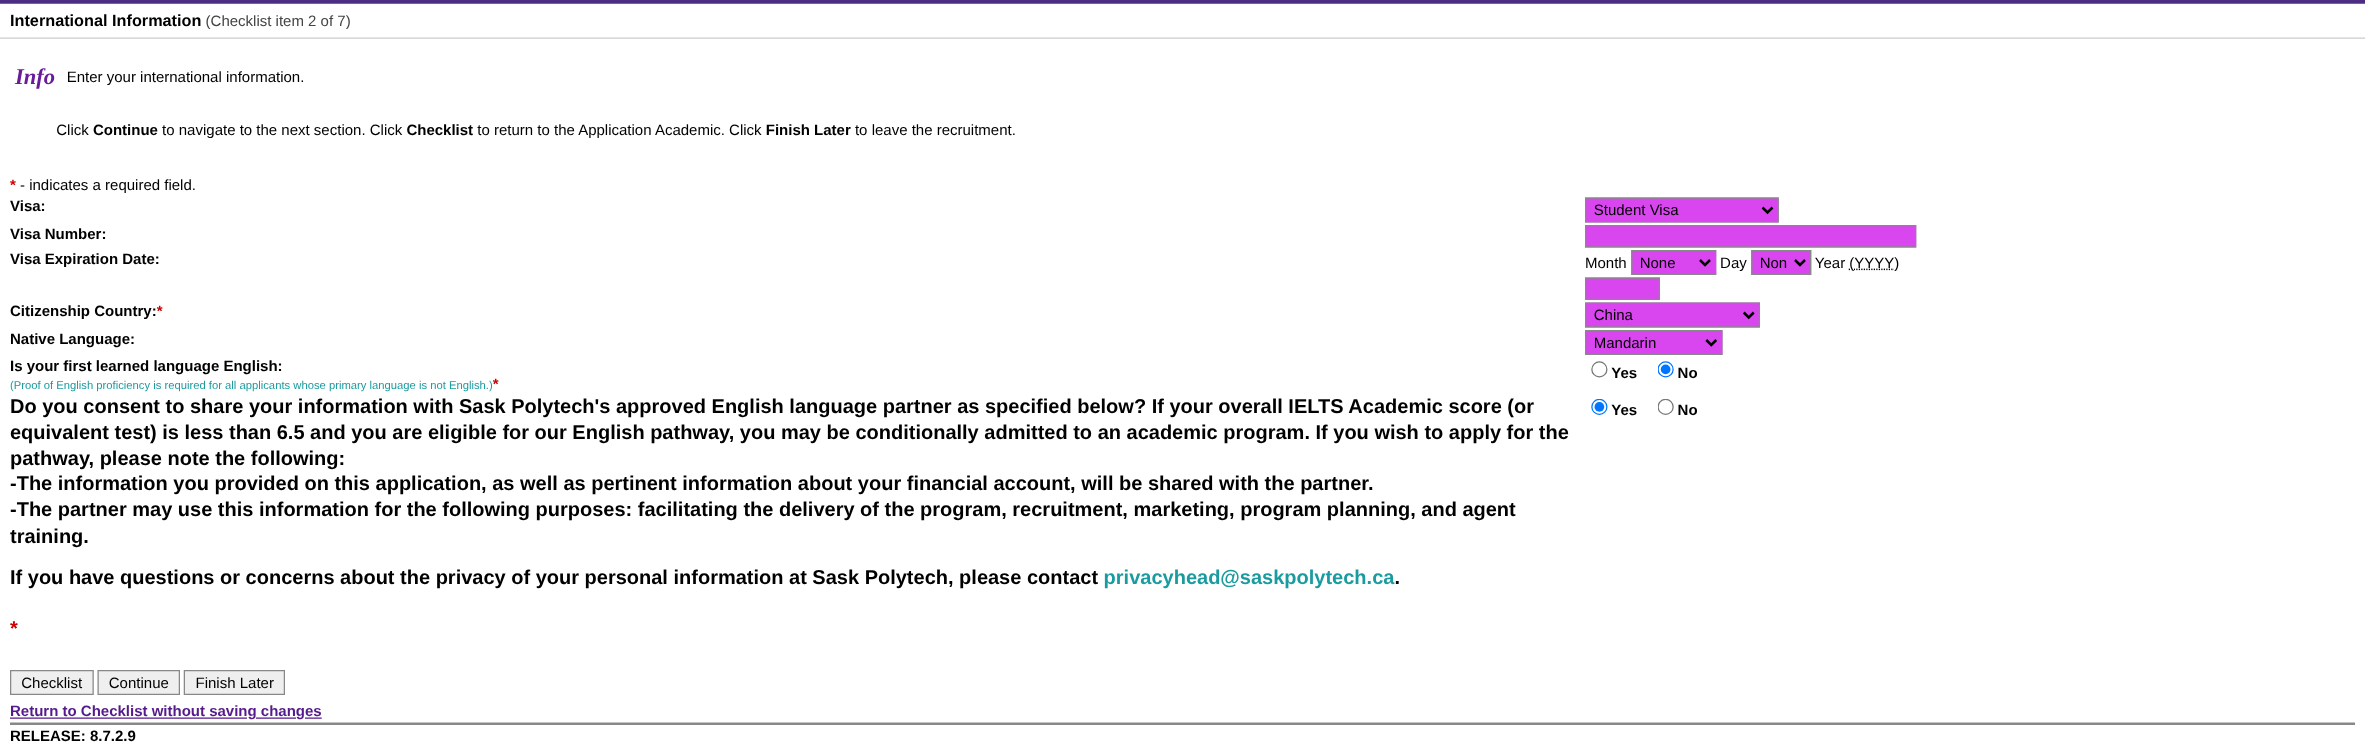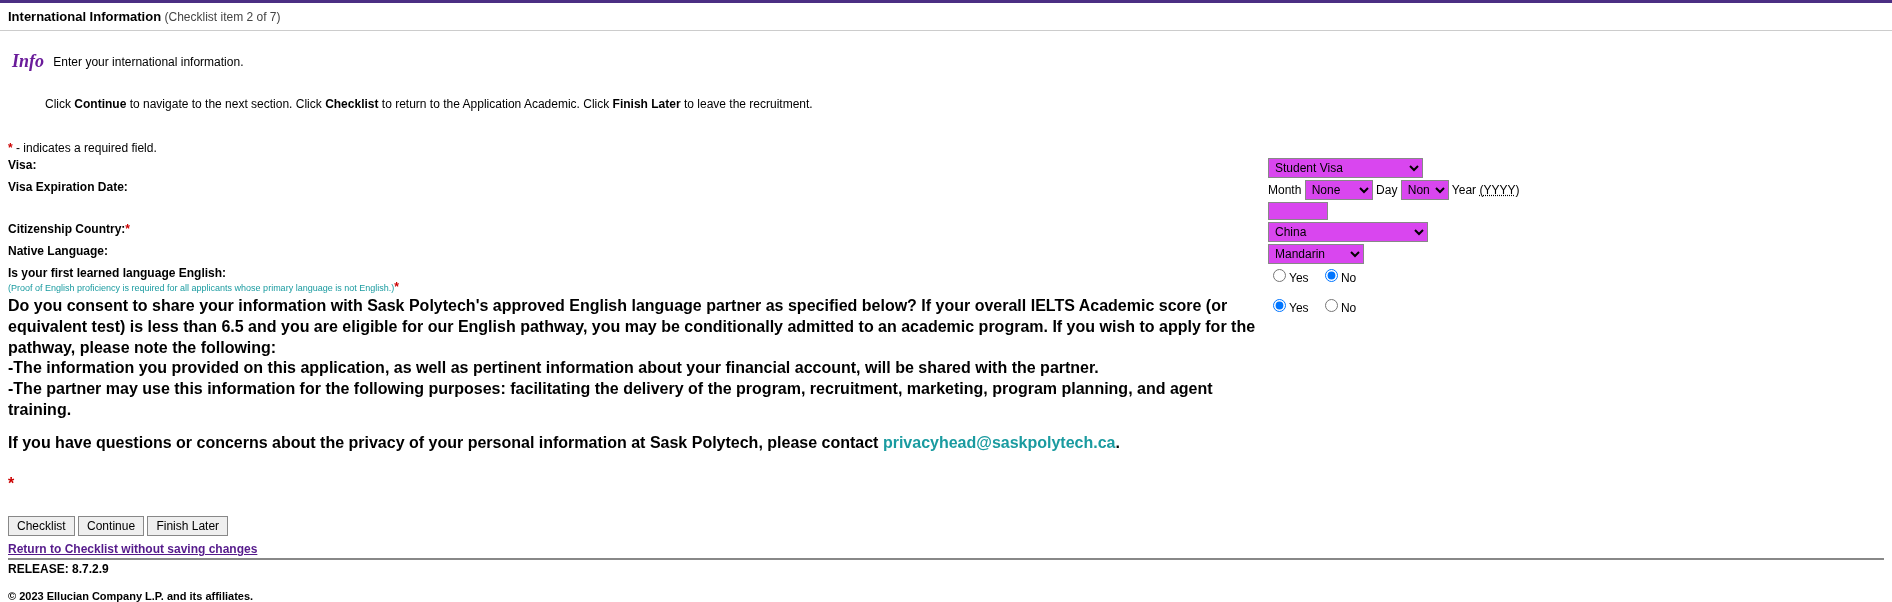--- a/index.html
+++ b/index.html
@@ -79,43 +79,43 @@
       font-family: Arial, sans-serif;
       background: #d946ef;
       border: 1px solid #888;
       padding: 1px 2px;
     }
     .visa-select { width: 155px; }
     .visa-number { width: 265px; }
     .month-sel { width: 68px; }
     .day-sel { width: 48px; }
     .year-input { width: 60px; display: block; margin-top: 2px; }
-    .country-sel { width: 160px; }
-    .lang-sel { width: 96px; }
+    .country-sel { width: 140px; }
+    .lang-sel { width: 110px; }
     .proof-note {
       font-size: 9px;
       color: #1a9ba0;
       font-weight: normal;
     }
     .consent-label {
       font-weight: bold;
       font-size: 16px;
       line-height: 1.3;
     }
     .consent-label .sub { font-weight: bold; }
     .consent-label .contact-line { margin-top: 12px; display: block; }
     .email-link {
       color: #1a9ba0;
       text-decoration: none;
     }
     .radio-group {
       white-space: nowrap;
     }
     .radio-group label {
-      font-weight: normal;
+      font-weight: bold;
       margin-right: 8px;
     }
     .button-row {
       margin: 20px 8px 6px 8px;
     }
     .button-row button {
       font-size: 12px;
       padding: 2px 8px;
       background: #efefef;
       border: 1px solid #888;
@@ -173,20 +173,26 @@
   </div>
 
   <table class="form-table">
     <tbody>
         <tr>
       <td class="label-col">Visa:</td>
       <td class="field-col">
         <select class="visa-select">
           <option>Student Visa</option>
         </select>
+      </td>
+    </tr>
+    <tr>
+      <td class="label-col">Visa Number:</td>
+      <td class="field-col">
+        <input type="text" class="visa-number" value="" style="">
       </td>
     </tr>
     <tr>
       <td class="label-col">Visa Expiration Date:</td>
       <td class="field-col">
         <span>Month</span>
         <select class="month-sel"><option>None</option></select>
         <span>Day</span>
         <select class="day-sel"><option>None</option></select>
         <span>Year</span>

